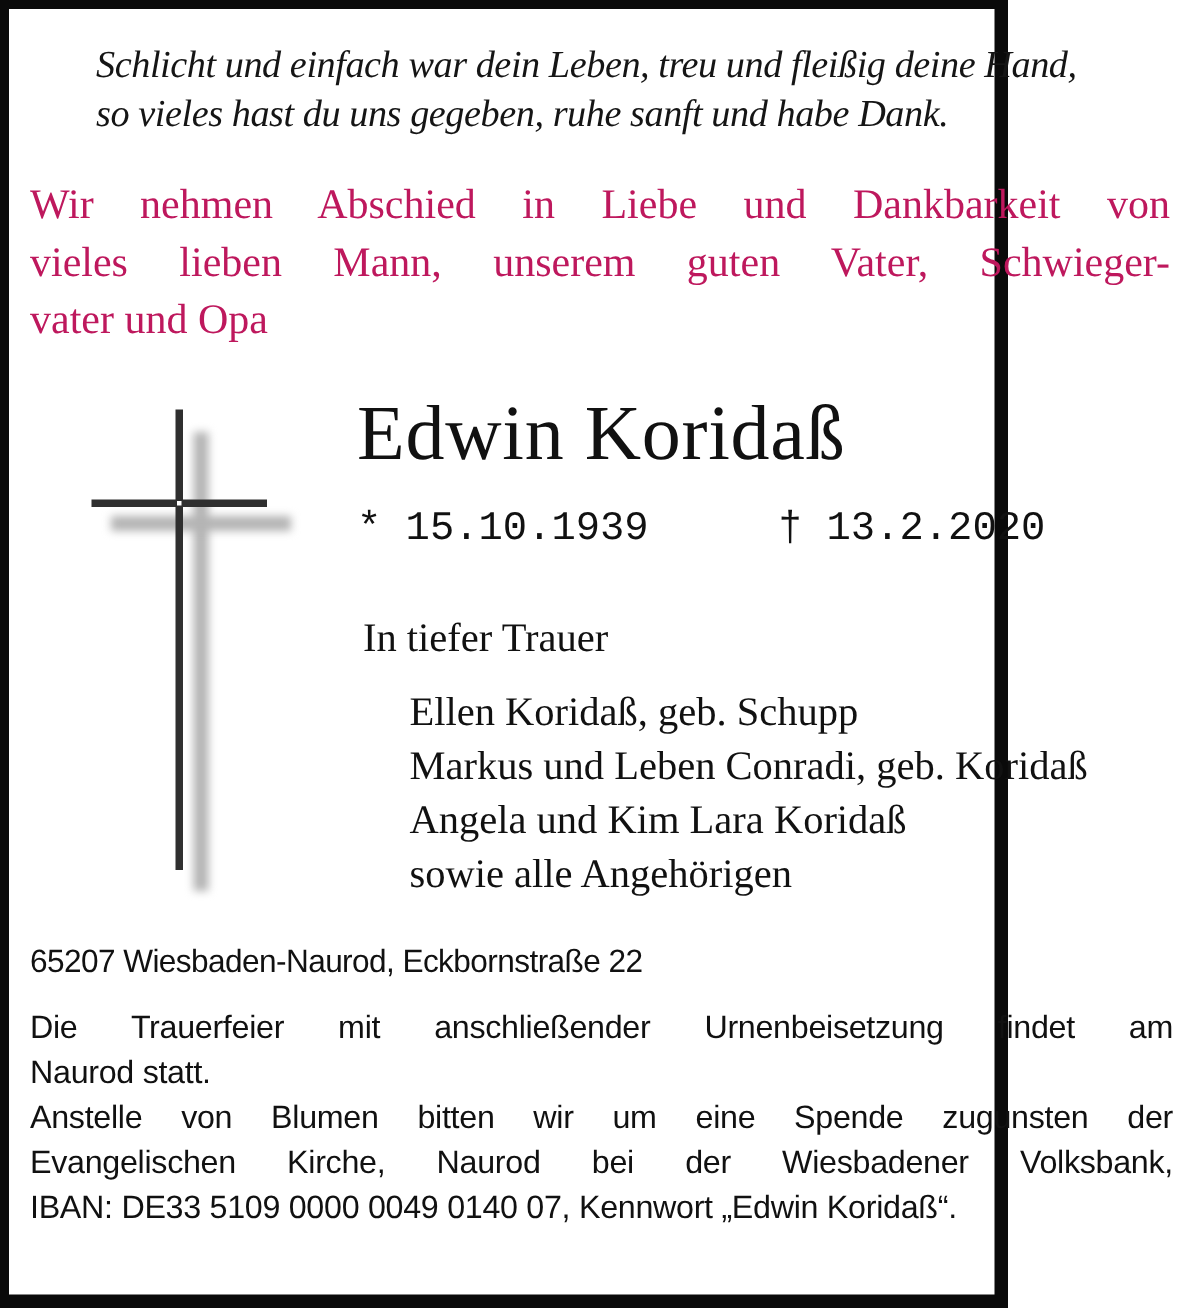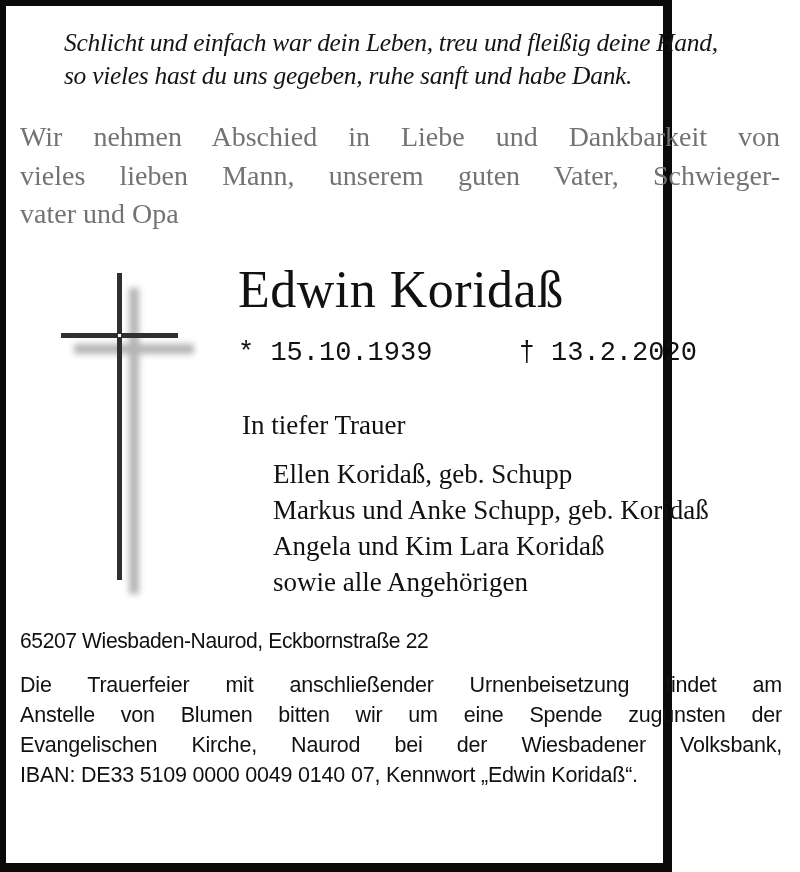--- a/index.html
+++ b/index.html
@@ -40,21 +40,21 @@
       color: #151515;
     }
 
     .intro {
       left: 14px;
       top: 112px;
       width: 760px;
       font-family: "Liberation Serif", serif;
       font-size: 28px;
       line-height: 38.5px;
-      color: #737373;
+      color: #be185d;
     }
     .intro .jl {
       display: block;
       text-align: justify;
       text-align-last: justify;
       width: 760px;
     }
     .intro .ll { display: block; }
 
     .deceased-name {
@@ -192,27 +192,28 @@
 
   <div class="abs dates">
     <span class="birth">* 15.10.1939</span>
     <span class="death">† 13.2.2020</span>
   </div>
 
   <div class="abs mourning-title">In tiefer Trauer</div>
 
   <div class="abs mourners">
     <span class="m">Ellen Koridaß, geb. Schupp</span>
-    <span class="m">Markus und Anke Schupp, geb. Koridaß</span>
+    <span class="m">Markus und Leben Conradi, geb. Koridaß</span>
     <span class="m">Angela und Kim Lara Koridaß</span>
     <span class="m">sowie alle Angehörigen</span>
   </div>
 
   <div class="abs address">65207 Wiesbaden-Naurod, Eckbornstraße 22</div>
 
   <div class="abs details">
     <span class="jl">Die Trauerfeier mit anschließender Urnenbeisetzung findet am</span>
+    <span class="ll">Naurod statt.</span>
     <span class="jl">Anstelle von Blumen bitten wir um eine Spende zugunsten der</span>
     <span class="jl">Evangelischen Kirche, Naurod bei der Wiesbadener Volksbank,</span>
     <span class="ll">IBAN: DE33 5109 0000 0049 0140 07, Kennwort „Edwin Koridaß“.</span>
   </div>
 
 </div>
 
 </body></html>

